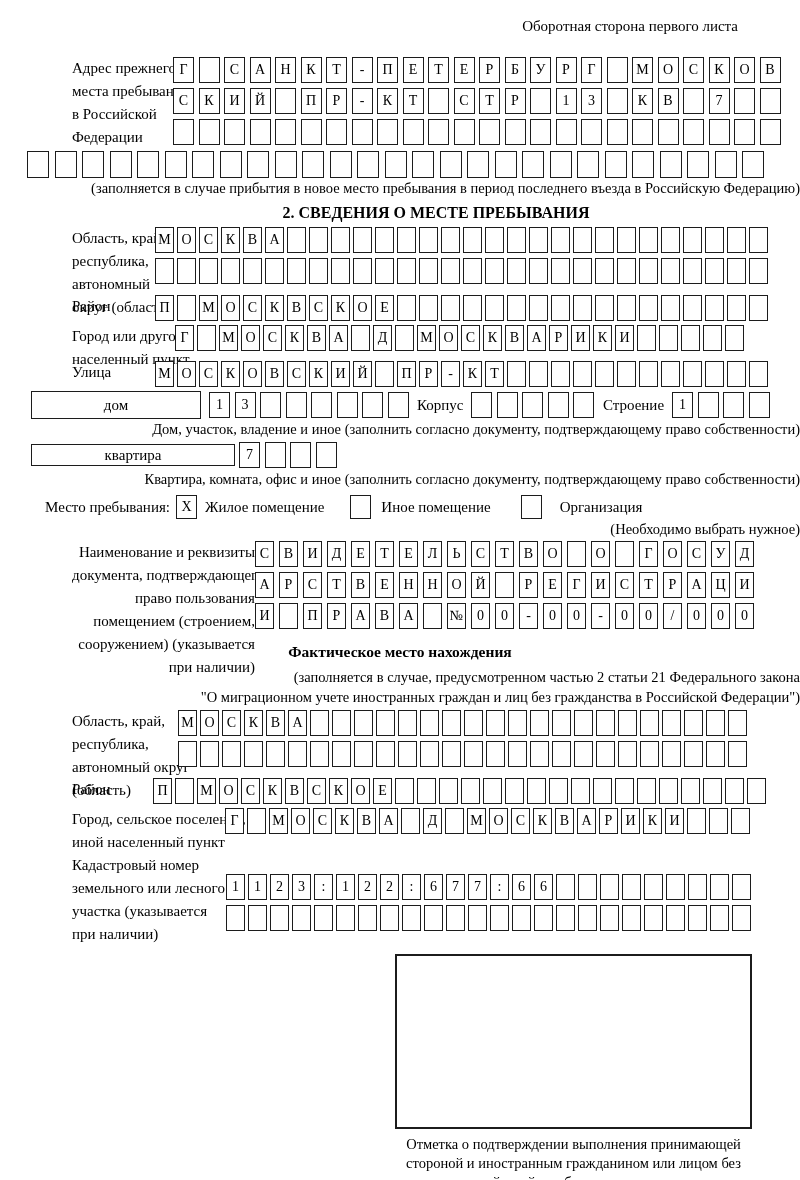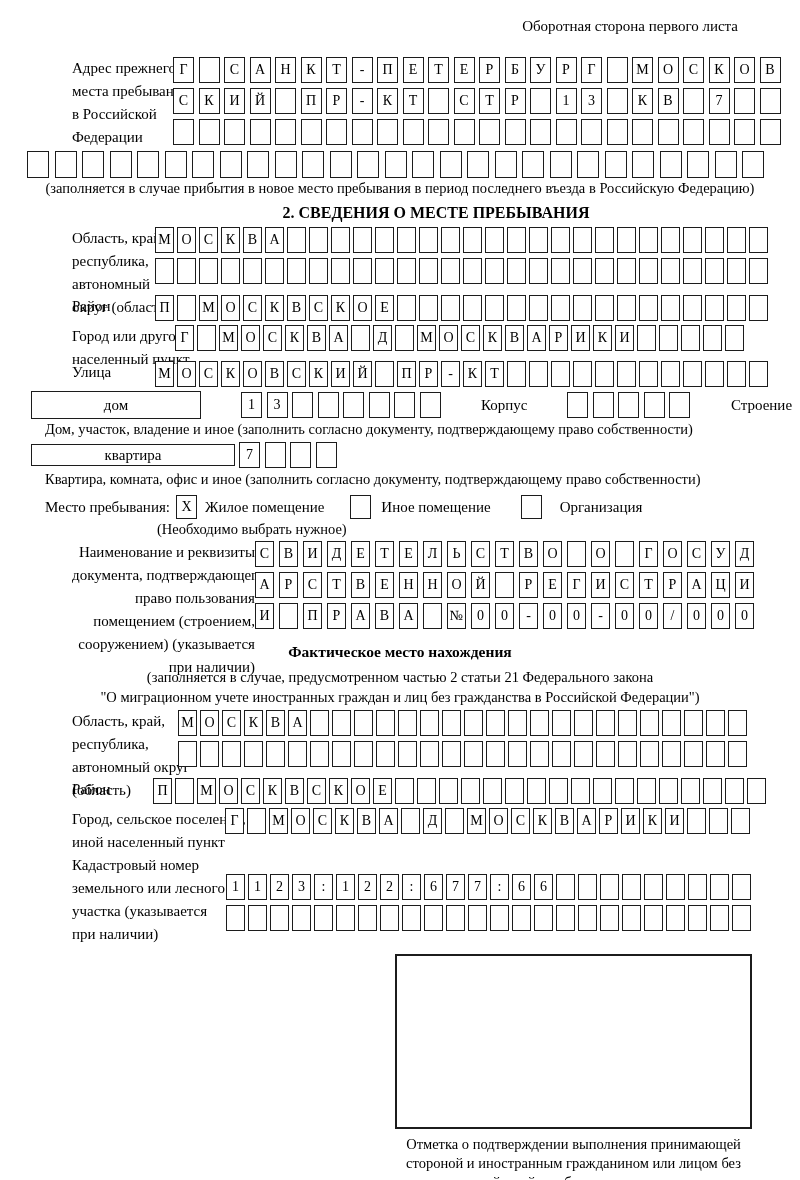--- a/index.html
+++ b/index.html
@@ -10,21 +10,21 @@
   .label-line{line-height:23px;white-space:nowrap;}
   .cells{display:flex;flex:none;}
   .cell{flex:none;display:inline-flex;align-items:center;justify-content:center;
         width:19px;height:26px;border:1.5px solid #1c1c1c;box-sizing:border-box;
         margin-right:3px;font-size:14px;background:#fff;}
   .wide .cell{width:21px;margin-right:4.5px;}
   .wider .cell{width:22px;height:27px;margin-right:5.5px;}
   .mid .cell{margin-right:5px;}
   .rows-col .cells{margin-bottom:5px;}
   .center{width:800px;text-align:center;}
-  .note{font-size:14.5px;}
+  .note{font-size:14.5px;text-align:right;}
   .sec-title{font-weight:bold;font-size:16px;padding-left:36px;}
   .sub-title{font-weight:bold;font-size:15.5px;}
   .h66{height:66px;}
   .h34{height:34px;}
   .h98{height:98px;}
   .inputbox{box-sizing:border-box;border:1.5px solid #1c1c1c;height:28px;display:flex;
             align-items:center;justify-content:center;flex:none;}
   .checkbox{flex:none;width:21px;height:24px;border:1.5px solid #1c1c1c;box-sizing:border-box;
             display:inline-flex;align-items:center;justify-content:center;font-size:14px;}
   .stay-row{display:flex;align-items:center;margin-left:45px;margin-top:6px;height:26px;}
@@ -330,21 +330,21 @@
       <span class="cell"></span>
       <span class="cell"></span>
       <span class="cell"></span>
       <span class="cell"></span>
       <span class="cell"></span>
       <span class="cell"></span>
       <span class="cell"></span>
     </div>
 </div>
 
-<div class="frow" style="margin-left:31px;margin-top:4px;align-items:center;gap:32px;">
+<div class="frow" style="margin-left:31px;margin-top:4px;align-items:center;">
   <div class="inputbox" style="width:170px;margin-right:8px;">дом</div>
   <div class="cells wide">
       <span class="cell">1</span>
       <span class="cell">3</span>
       <span class="cell"></span>
       <span class="cell"></span>
       <span class="cell"></span>
       <span class="cell"></span>
       <span class="cell"></span>
       <span class="cell"></span>

